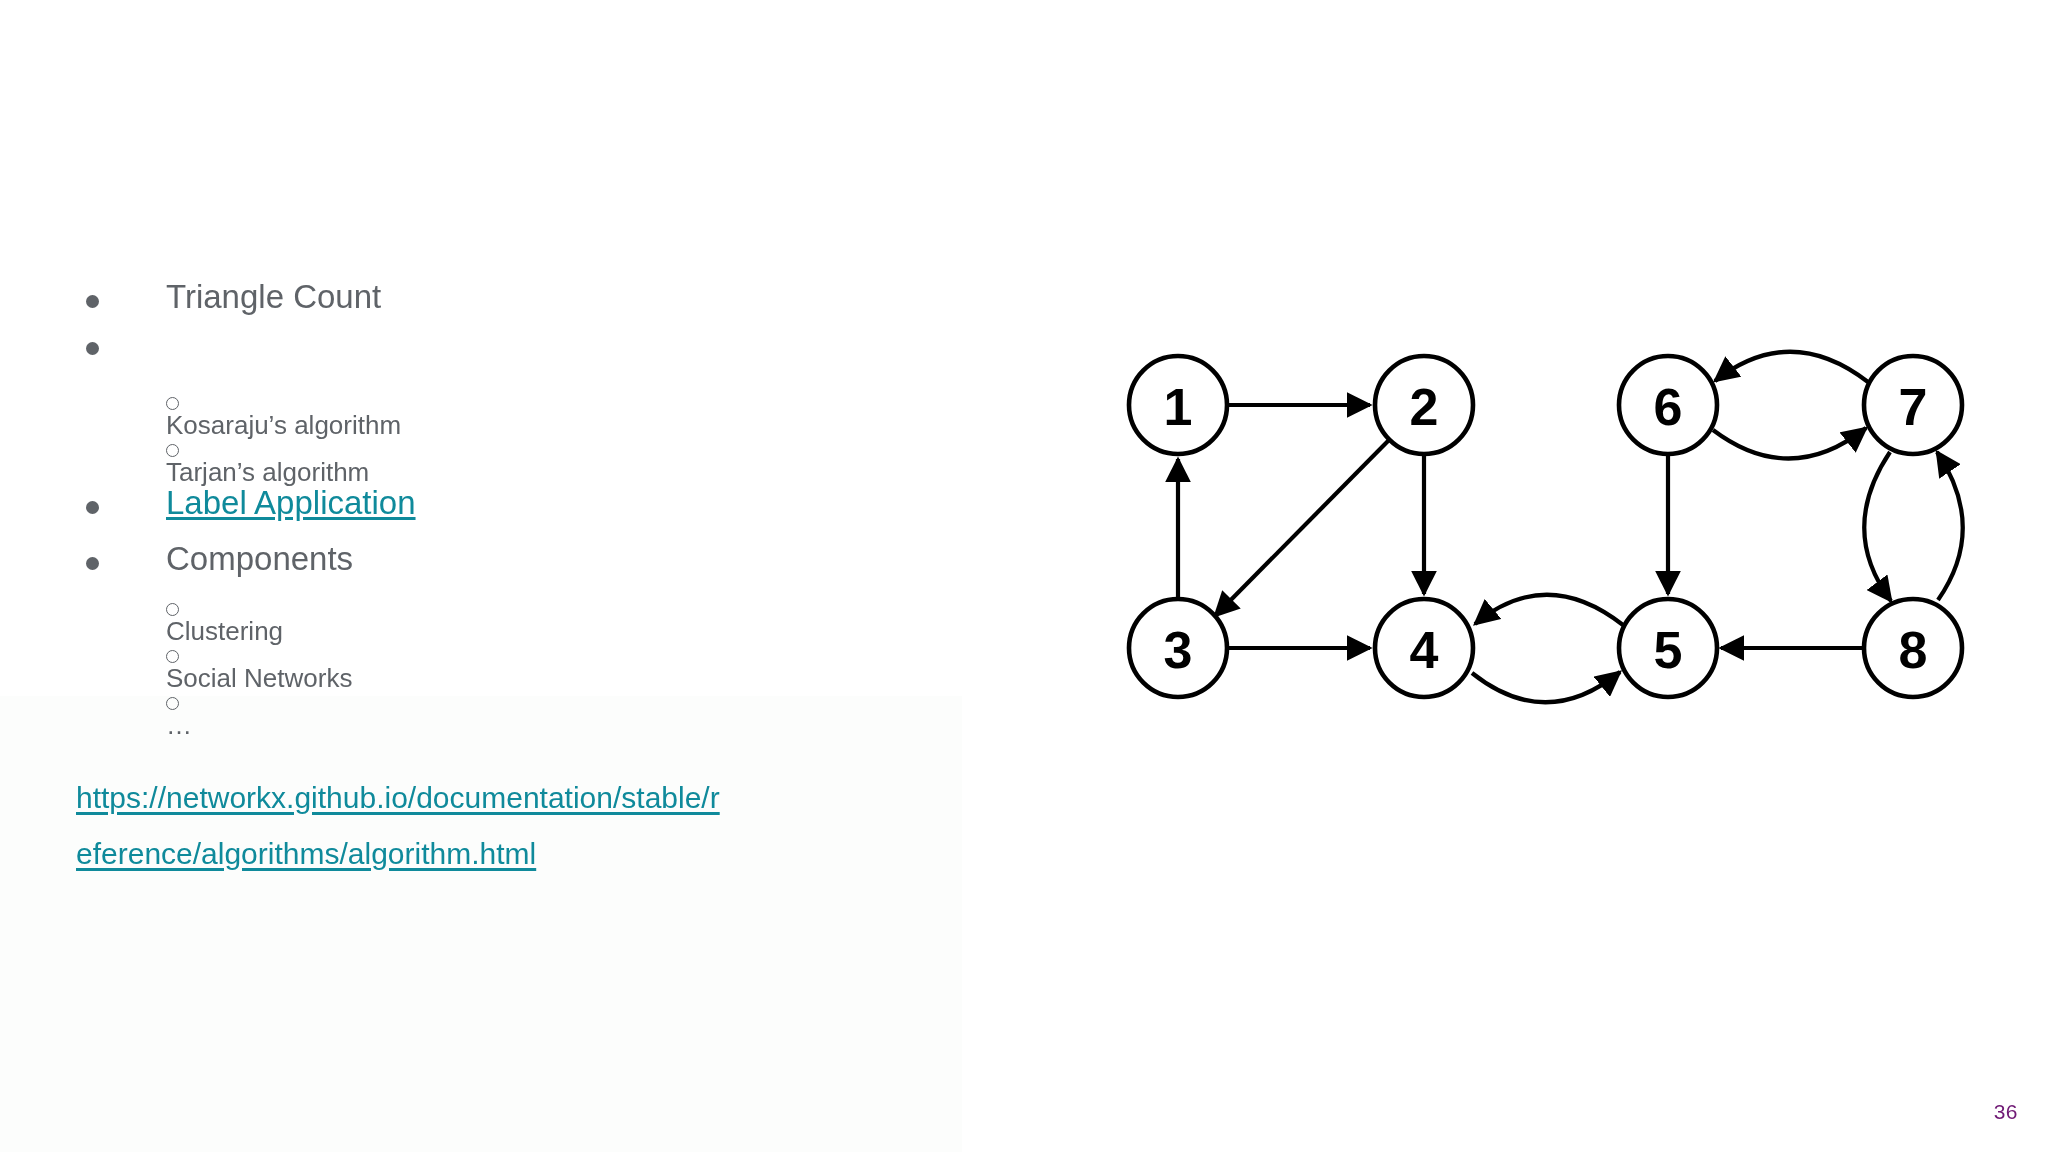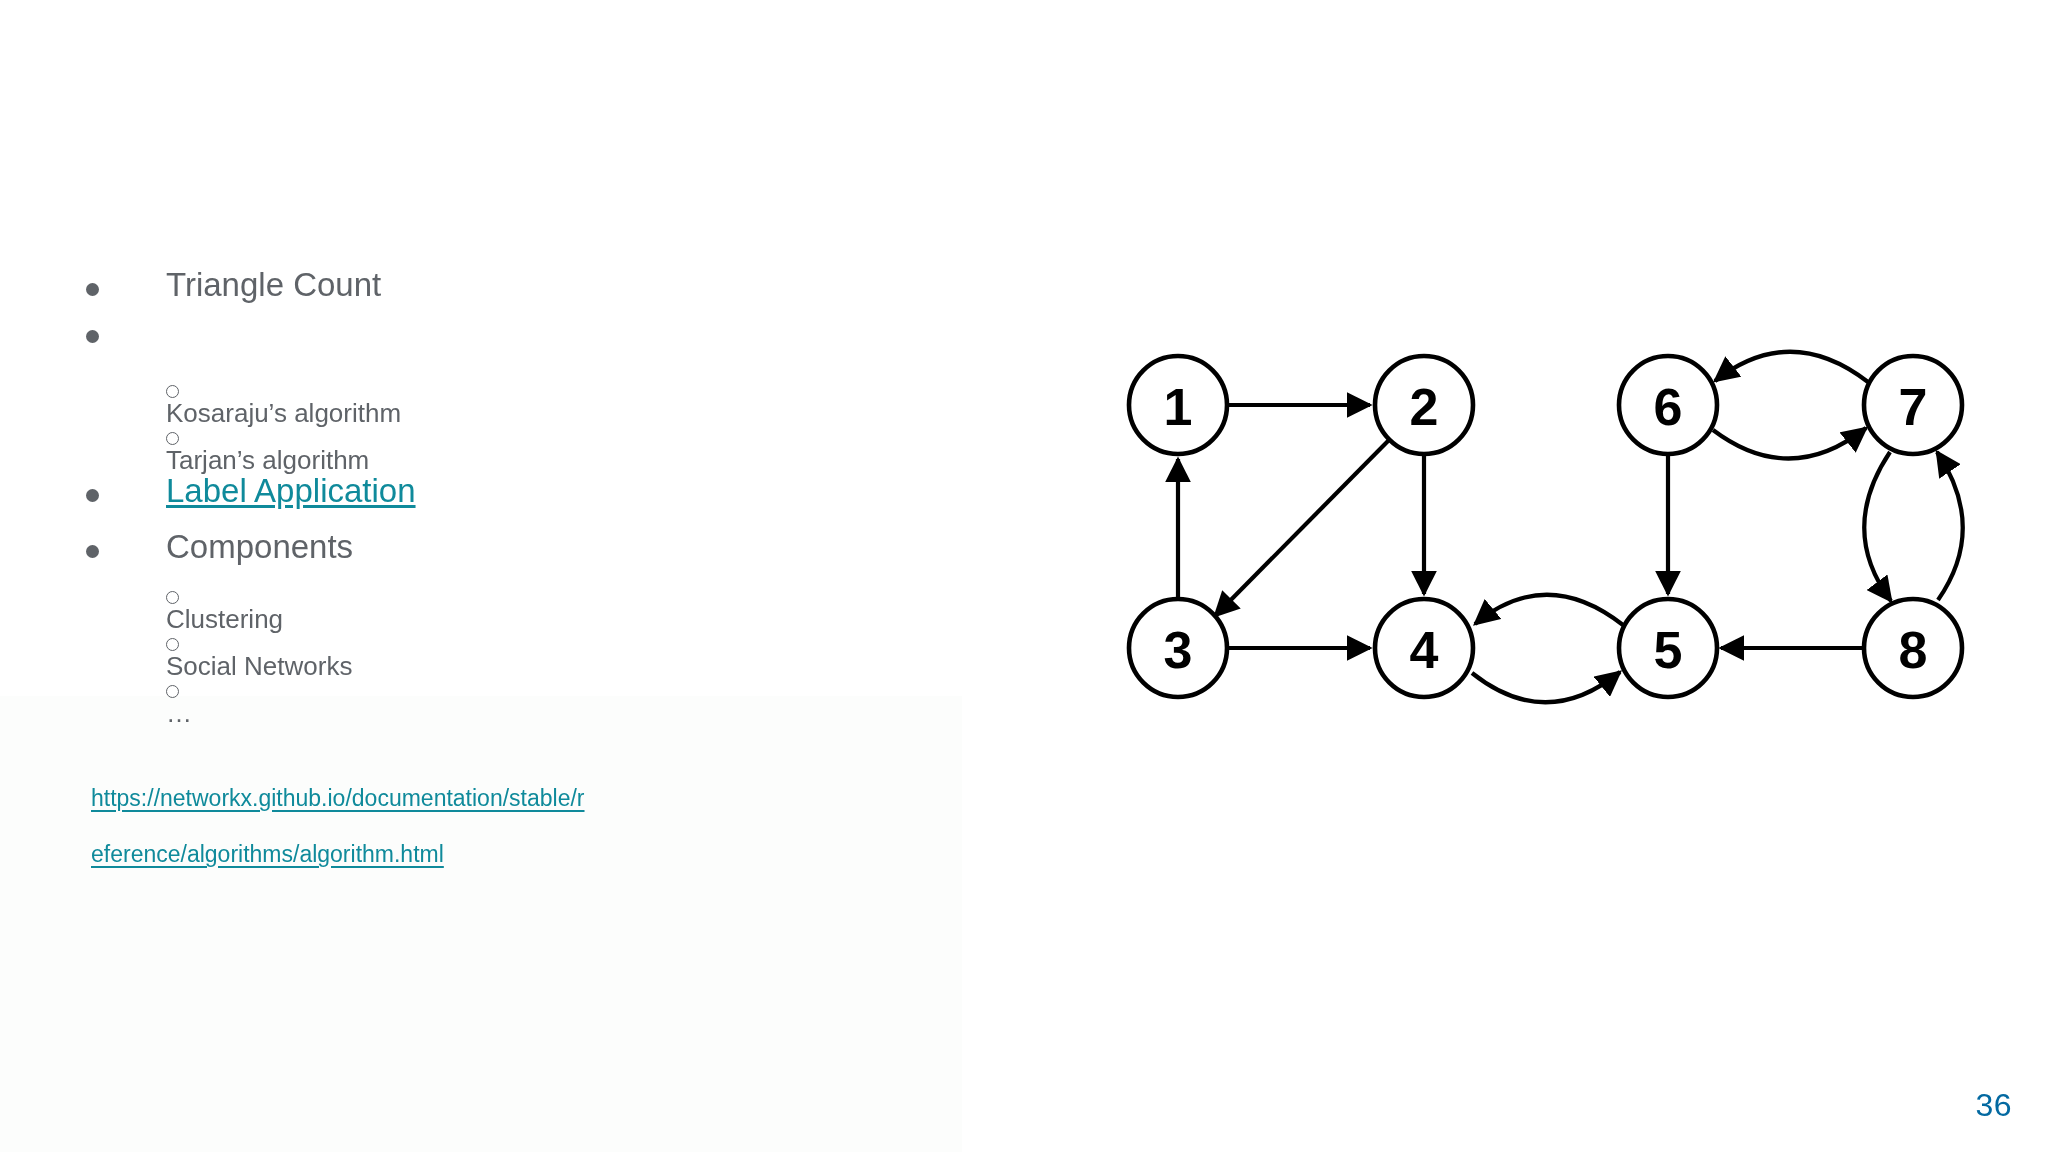--- a/index.html
+++ b/index.html
@@ -36,21 +36,21 @@
     font-size: 67px;
     line-height: 1.12;
     color: #000000;
     font-weight: 400;
     letter-spacing: -0.5px;
     white-space: nowrap;
   }
   .bullets {
     position: absolute;
     left: 86px;
-    top: 268px;
+    top: 280px;
     width: 880px;
   }
   .b-row {
     display: flex;
     align-items: baseline;
     margin: 0;
   }
   .lvl1 {
     height: 56px;
   }
@@ -104,47 +104,47 @@
     line-height: 1;
   }
   .link {
     color: #0f8a9b;
     text-decoration: underline;
     text-underline-offset: 3px;
     cursor: pointer;
   }
   .url-block {
     position: absolute;
-    left: 91px;
+    left: 76px;
     top: 770px;
     width: 860px;
-    font-size: 23px;
+    font-size: 30px;
     line-height: 56px;
     color: #0f8a9b;
   }
   .url-block .urlline {
     display: block;
     text-decoration: underline;
     text-underline-offset: 4px;
     white-space: nowrap;
     cursor: pointer;
   }
   .graph {
     position: absolute;
     left: 1090px;
     top: 320px;
     width: 920px;
     height: 400px;
   }
   .page-num {
     position: absolute;
-    right: 36px;
+    right: 30px;
     bottom: 28px;
-    font-size: 32px;
-    color: #0369a1;
+    font-size: 21px;
+    color: #701a75;
     letter-spacing: 0.5px;
   }
   .node-label {
     font-family: "Liberation Sans", sans-serif;
     font-size: 52px;
     font-weight: 700;
     fill: #000000;
     text-anchor: middle;
     dominant-baseline: central;
   }

